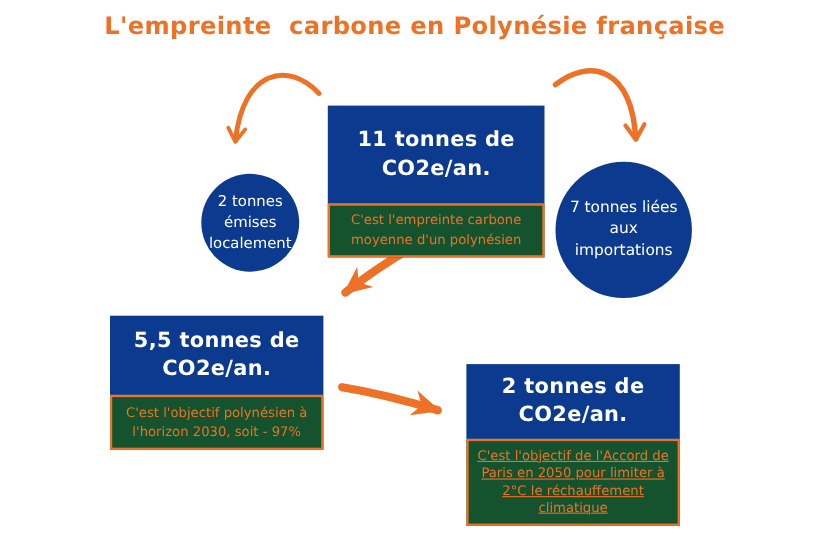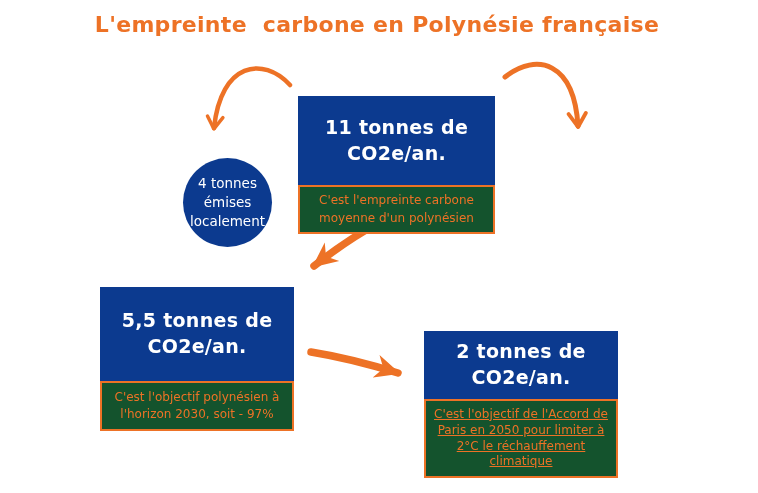--- a/index.html
+++ b/index.html
@@ -64,21 +64,21 @@
   
   .main-box{left:298px;top:72px;width:197px;}
   .main-box .box-value{height:89px;}
   .main-box .box-caption{height:49px;}
   
   .local-circle{left:183px;top:158px;width:89px;height:89px;}
   .imports-circle{left:505px;top:147px;width:124px;height:124px;}
   .imports-circle .circle-label{font-size:14px;}
   
   .box-2030{left:100px;top:263px;width:194px;}
-  .box-2030 .box-value{height:94px;}
+  .box-2030 .box-value{height:72px;}
   .box-2030 .box-caption{height:50px;}
   
   .box-2050{left:424px;top:307px;width:194px;}
   .box-2050 .box-value{height:68px;}
   .box-2050 .box-caption{height:79px;line-height:1.32;text-decoration:underline;}
 </style>
 </head>
 <body>
 
 <div class="canvas">
@@ -101,25 +101,30 @@
   </svg>
 
   <div class="node box main-box">
     <div class="box-value">11 tonnes de
 CO2e/an.</div>
     <div class="box-caption">C'est l'empreinte carbone
 moyenne d'un polynésien</div>
   </div>
 
   <div class="node circle local-circle">
-    <div class="circle-label">4 tonnes
+    <div class="circle-label">2 tonnes
 émises
 localement</div>
   </div>
 
+  <div class="node circle imports-circle">
+    <div class="circle-label">7 tonnes liées
+aux
+importations</div>
+  </div>
 
   <div class="node box box-2030">
     <div class="box-value">5,5 tonnes de
 CO2e/an.</div>
     <div class="box-caption">C'est l'objectif polynésien à
 l'horizon 2030, soit - 97%</div>
   </div>
 
   <div class="node box box-2050">
     <div class="box-value">2 tonnes de

